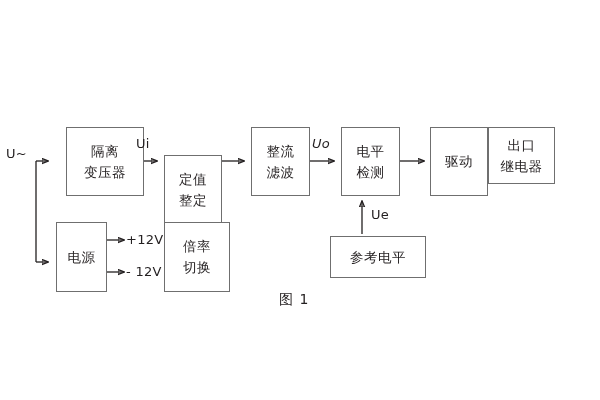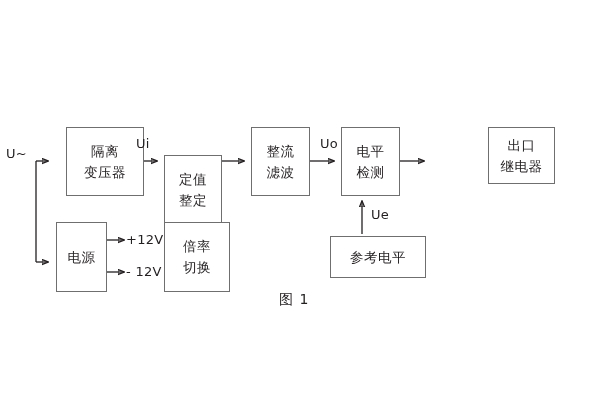--- a/index.html
+++ b/index.html
@@ -132,29 +132,32 @@
 
   <div class="node" style="left:341px; top:127px; width:59px; height:69px;text-align:center;">
     <span class="ln">电平</span>
     <span class="ln">检测</span>
   </div>
 
   <div class="node" style="left:330px; top:236px; width:96px; height:42px;">
     <span class="ln">参考电平</span>
   </div>
 
+  <div class="node" style="left:430px; top:127px; width:58px; height:69px;">
+    <span class="ln">驱动</span>
+  </div>
 
   <div class="node" style="left:488px; top:127px; width:67px; height:57px;">
     <span class="ln">出口</span>
     <span class="ln">继电器</span>
   </div>
 
   <div class="sig" style="left:136px; top:136px;">Ui</div>
 
-  <div class="sig" style="left:320px; top:136px;">Uo</div>
+  <div class="sig" style="left:312px; top:136px;font-style:italic;">Uo</div>
 
   <div class="sig" style="left:371px; top:207px;">Ue</div>
 
   <div class="sig" style="left:126px; top:232px;">+12V</div>
 
   <div class="sig" style="left:126px; top:264px;text-align:center;">- 12V</div>
 
   <div class="caption" style="left:279px; top:291px;">图 1</div>
 
 </div>

